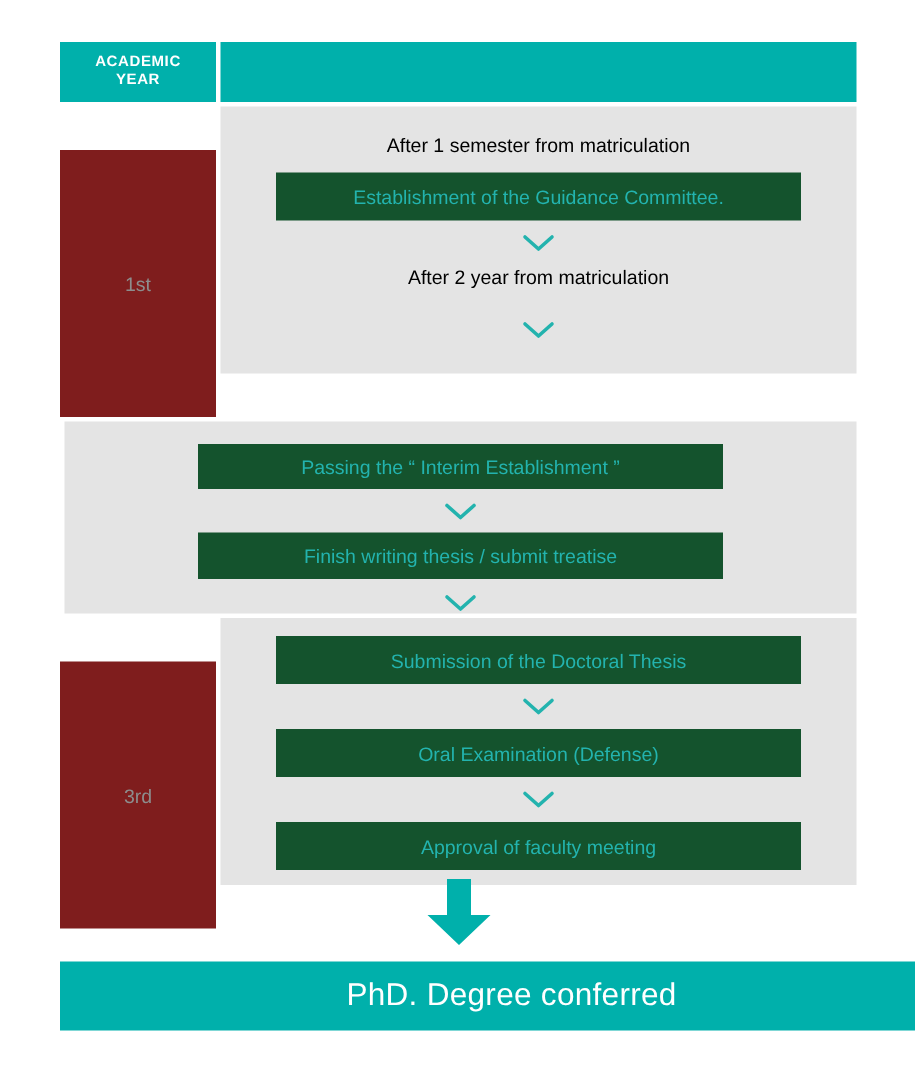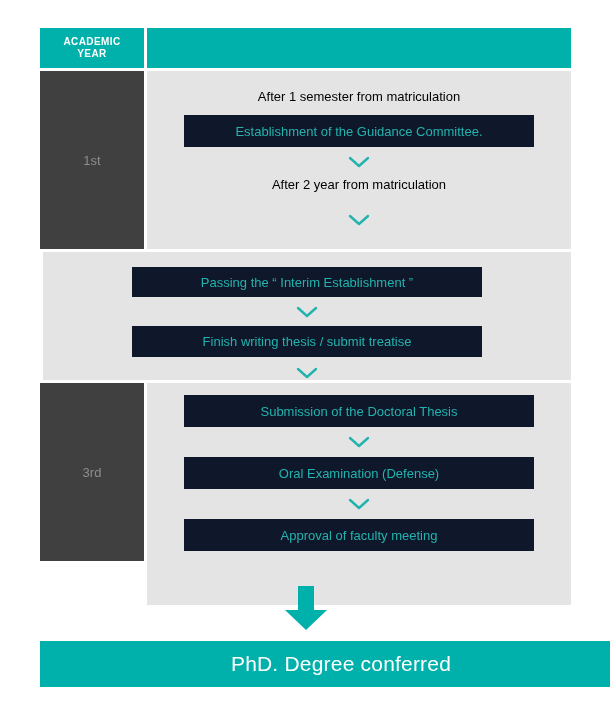--- a/index.html
+++ b/index.html
@@ -62,26 +62,27 @@
     height: 3px;
     background: #ffffff;
   }
 
   .year-row {
     display: flex;
     background: #ffffff;
   }
   .year-label-cell {
     width: 104px;
-    background: #404040;
+    background: #7f1d1d;
     color: #8d8d8d;
     font-size: 13px;
     display: flex;
     align-items: center;
     justify-content: center;
+    margin-top: 29px;
   }
   .row-divider-v {
     width: 3px;
     background: #ffffff;
   }
   .year-content-cell {
     flex: 1;
     background: #e4e4e4;
     padding: 0;
     display: flex;
@@ -96,21 +97,21 @@
   .note-text {
     color: #000000;
     font-size: 13px;
     text-align: center;
     line-height: 16px;
   }
 
   .step-box {
     width: 350px;
     height: 32px;
-    background: #0f172a;
+    background: #14532d;
     color: #23b3ae;
     font-size: 13px;
     display: flex;
     align-items: center;
     justify-content: center;
   }
 
   .chevron {
     width: 24px;
     height: 14px;
@@ -221,21 +222,21 @@
       </div>
     </div>
 
     <div class="row-divider-h"></div>
 
     <div class="year-row">
       <div class="year-label-cell" style="height:178px;">
         <span>3rd</span>
       </div>
       <div class="row-divider-v"></div>
-      <div class="year-content-cell" style="height:222px;">
+      <div class="year-content-cell" style="height:178px;">
         <div class="gap-12"></div>
         <div class="step-box">Submission of the Doctoral Thesis</div>
         <div class="gap-8"></div>
         <span>
           <svg class="chevron" viewBox="0 0 24 14" xmlns="http://www.w3.org/2000/svg">
             <polyline points="3,3 12,11 21,3" fill="none" stroke="#23b3ae" stroke-width="2.4" stroke-linecap="round" stroke-linejoin="round"></polyline>
           </svg>
         </span>
         <div class="gap-8"></div>
         <div class="step-box">Oral Examination (Defense)</div>

